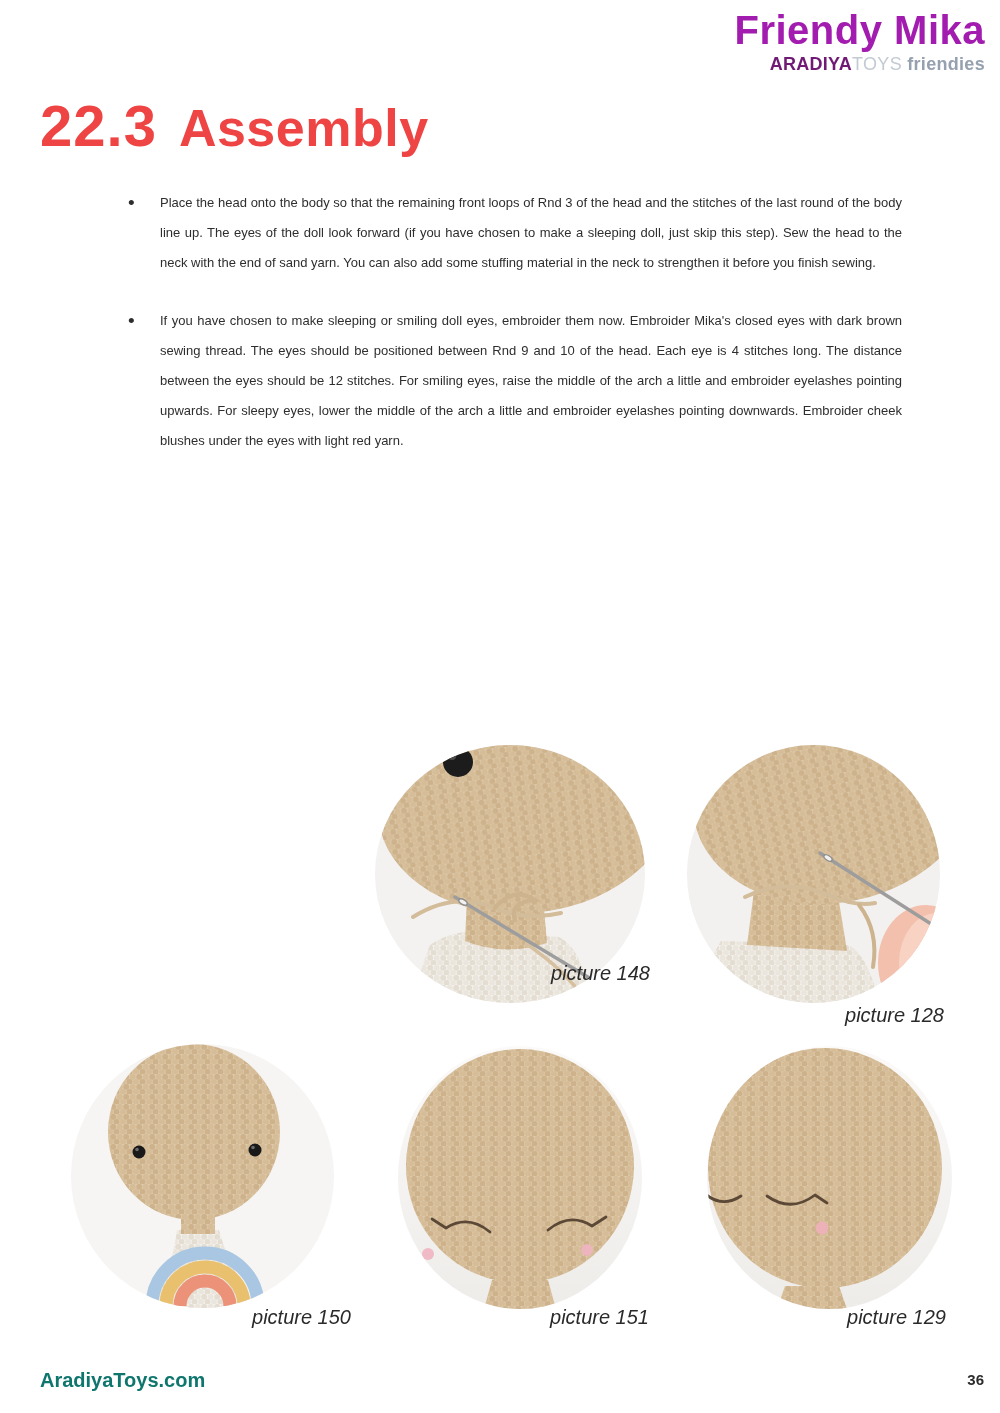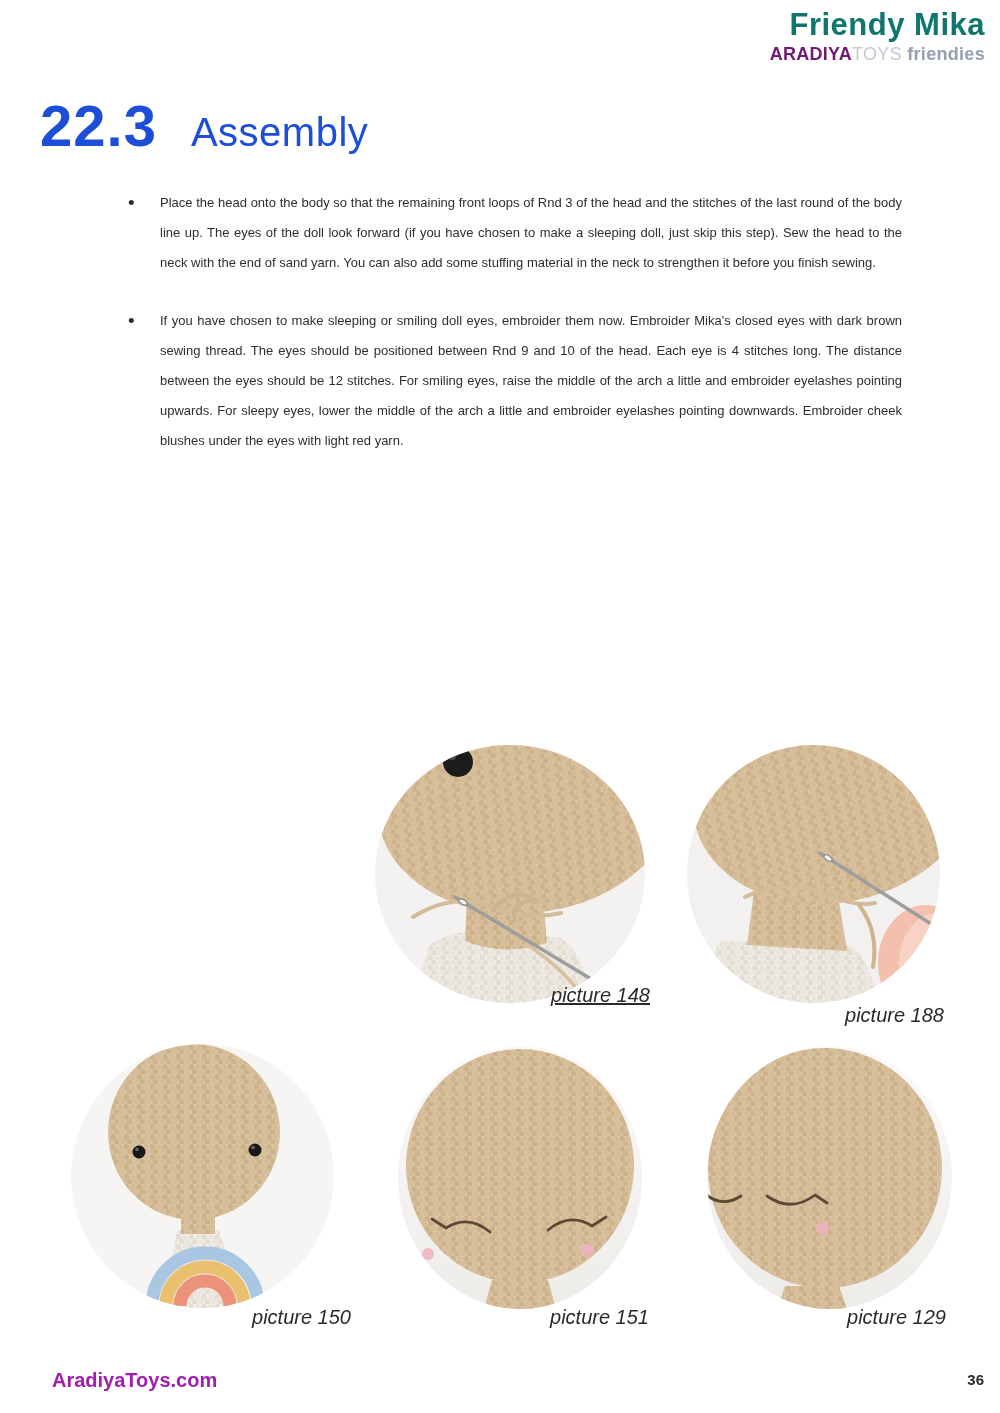--- a/index.html
+++ b/index.html
@@ -2,50 +2,50 @@
 <html><head>
 <meta charset="utf-8">
 <style>
   html,body{margin:0;padding:0;background:#ffffff;}
   .page{
     position:relative;width:1000px;height:1413px;background:#ffffff;overflow:hidden;
     font-family:"Liberation Sans",sans-serif;color:#2d2d2d;
   }
   
   .brand{position:absolute;top:8px;right:15px;text-align:right;line-height:1.1;}
-  .brand-title{font-size:31px;font-weight:900;color:#0f766e;letter-spacing:.5px;}
+  .brand-title{font-size:40px;font-weight:900;color:#a21caf;letter-spacing:.5px;}
   .brand-sub{font-size:18px;margin-top:3px;color:#99a4b2;letter-spacing:.3px;}
   .maker-bold{font-weight:700;color:#701a75;}
   .maker-light{font-weight:400;color:#c3cad3;}
   .maker-suffix{font-weight:600;color:#96a1b0;}
   
-  .heading{position:absolute;left:40px;top:92px;display:flex;align-items:baseline;gap:34px;color:#1d4ed8;}
+  .heading{position:absolute;left:40px;top:92px;display:flex;align-items:baseline;gap:22px;color:#ef4444;}
   .heading-number{font-size:58px;font-weight:900;letter-spacing:1px;}
-  .heading-title{font-size:40px;font-weight:400;letter-spacing:.5px;}
+  .heading-title{font-size:52px;font-weight:700;letter-spacing:.5px;}
   
   .instructions{position:absolute;left:128px;top:188px;width:774px;list-style:none;margin:0;padding:0;}
   .instruction-item{display:flex;margin-bottom:28px;}
   .bullet-marker{width:32px;flex:0 0 32px;font-size:19px;line-height:30px;color:#2d2d2d;}
   .instruction-text{flex:1;font-size:13px;line-height:30px;text-align:justify;color:#2e2e2e;}
   
   .photo{position:absolute;}
   .photo svg{display:block;width:100%;height:100%;}
   .photo-148{left:375px;top:745px;width:270px;height:258px;}
   .photo-149{left:687px;top:745px;width:253px;height:258px;}
   .photo-150{left:71px; top:1044px;width:263px;height:264px;}
   .photo-151{left:398px;top:1046px;width:244px;height:263px;}
   .photo-152{left:707px;top:1046px;width:245px;height:263px;}
   .caption{position:absolute;font-style:italic;font-size:20px;color:#2a2a2a;width:220px;text-align:right;}
-  .caption-148{top:984px;right:350px;text-decoration:underline;}
+  .caption-148{top:962px;right:350px;}
   .caption-149{top:1004px;right:56px;}
   .caption-150{top:1306px;right:649px;}
   .caption-151{top:1306px;right:351px;}
   .caption-152{top:1306px;right:54px;}
   
-  .footer-website{position:absolute;left:40px;top:1369px;font-size:20px;font-weight:700;color:#a21caf;margin-left:12px;}
+  .footer-website{position:absolute;left:40px;top:1369px;font-size:20px;font-weight:700;color:#0f766e;}
   .footer-instagram{position:absolute;left:406px;top:1369px;font-size:20px;font-weight:700;color:#b7b7b7;}
   .footer-page{position:absolute;right:16px;top:1371px;font-size:15px;font-weight:700;color:#2b2b2b;}
   .defs-holder{position:absolute;width:0;height:0;overflow:hidden;}
 </style>
 </head>
 <body>
 
 <div class="page">
 
   <svg class="defs-holder" aria-hidden="true">
@@ -132,21 +132,21 @@
         <g transform="rotate(-11 145 55)">
           <ellipse cx="148" cy="50" rx="142" ry="108" fill="url(#knitTan)"></ellipse>
         </g>
         <path d="M58,152 Q100,132 142,150 Q168,162 188,158" fill="none" stroke="#d3bc99" stroke-width="4" stroke-linecap="round"></path>
         <path d="M172,160 q20,26 14,62" fill="none" stroke="#cdb48e" stroke-width="4" stroke-linecap="round"></path>
         <line x1="133" y1="108" x2="252" y2="184" stroke="#9d9d9d" stroke-width="3.4" stroke-linecap="round"></line>
         <ellipse cx="141" cy="113" rx="4.6" ry="2.4" transform="rotate(33 141 113)" fill="#f3f1ef" stroke="#8f8f8f" stroke-width="1.4"></ellipse>
       </g>
     </svg>
   </div>
-  <div class="caption caption-149">picture 188</div>
+  <div class="caption caption-149">picture 128</div>
 
   <div class="photo photo-150">
     <svg viewBox="0 0 263 264">
       <clipPath id="clip150">
           <ellipse cx="131.5" cy="132" rx="131.5" ry="132"></ellipse>
         </clipPath>
       <g clip-path="url(#clip150)">
         <rect width="263" height="264" fill="#f7f5f3"></rect>
         <path d="M106,186 Q100,230 80,264 L188,264 Q160,230 148,186 Z" fill="url(#knitWhite)"></path>
         <path d="M81,262 A53,53 0 0 1 187,262" fill="none" stroke="#a9c7e2" stroke-width="13"></path>

